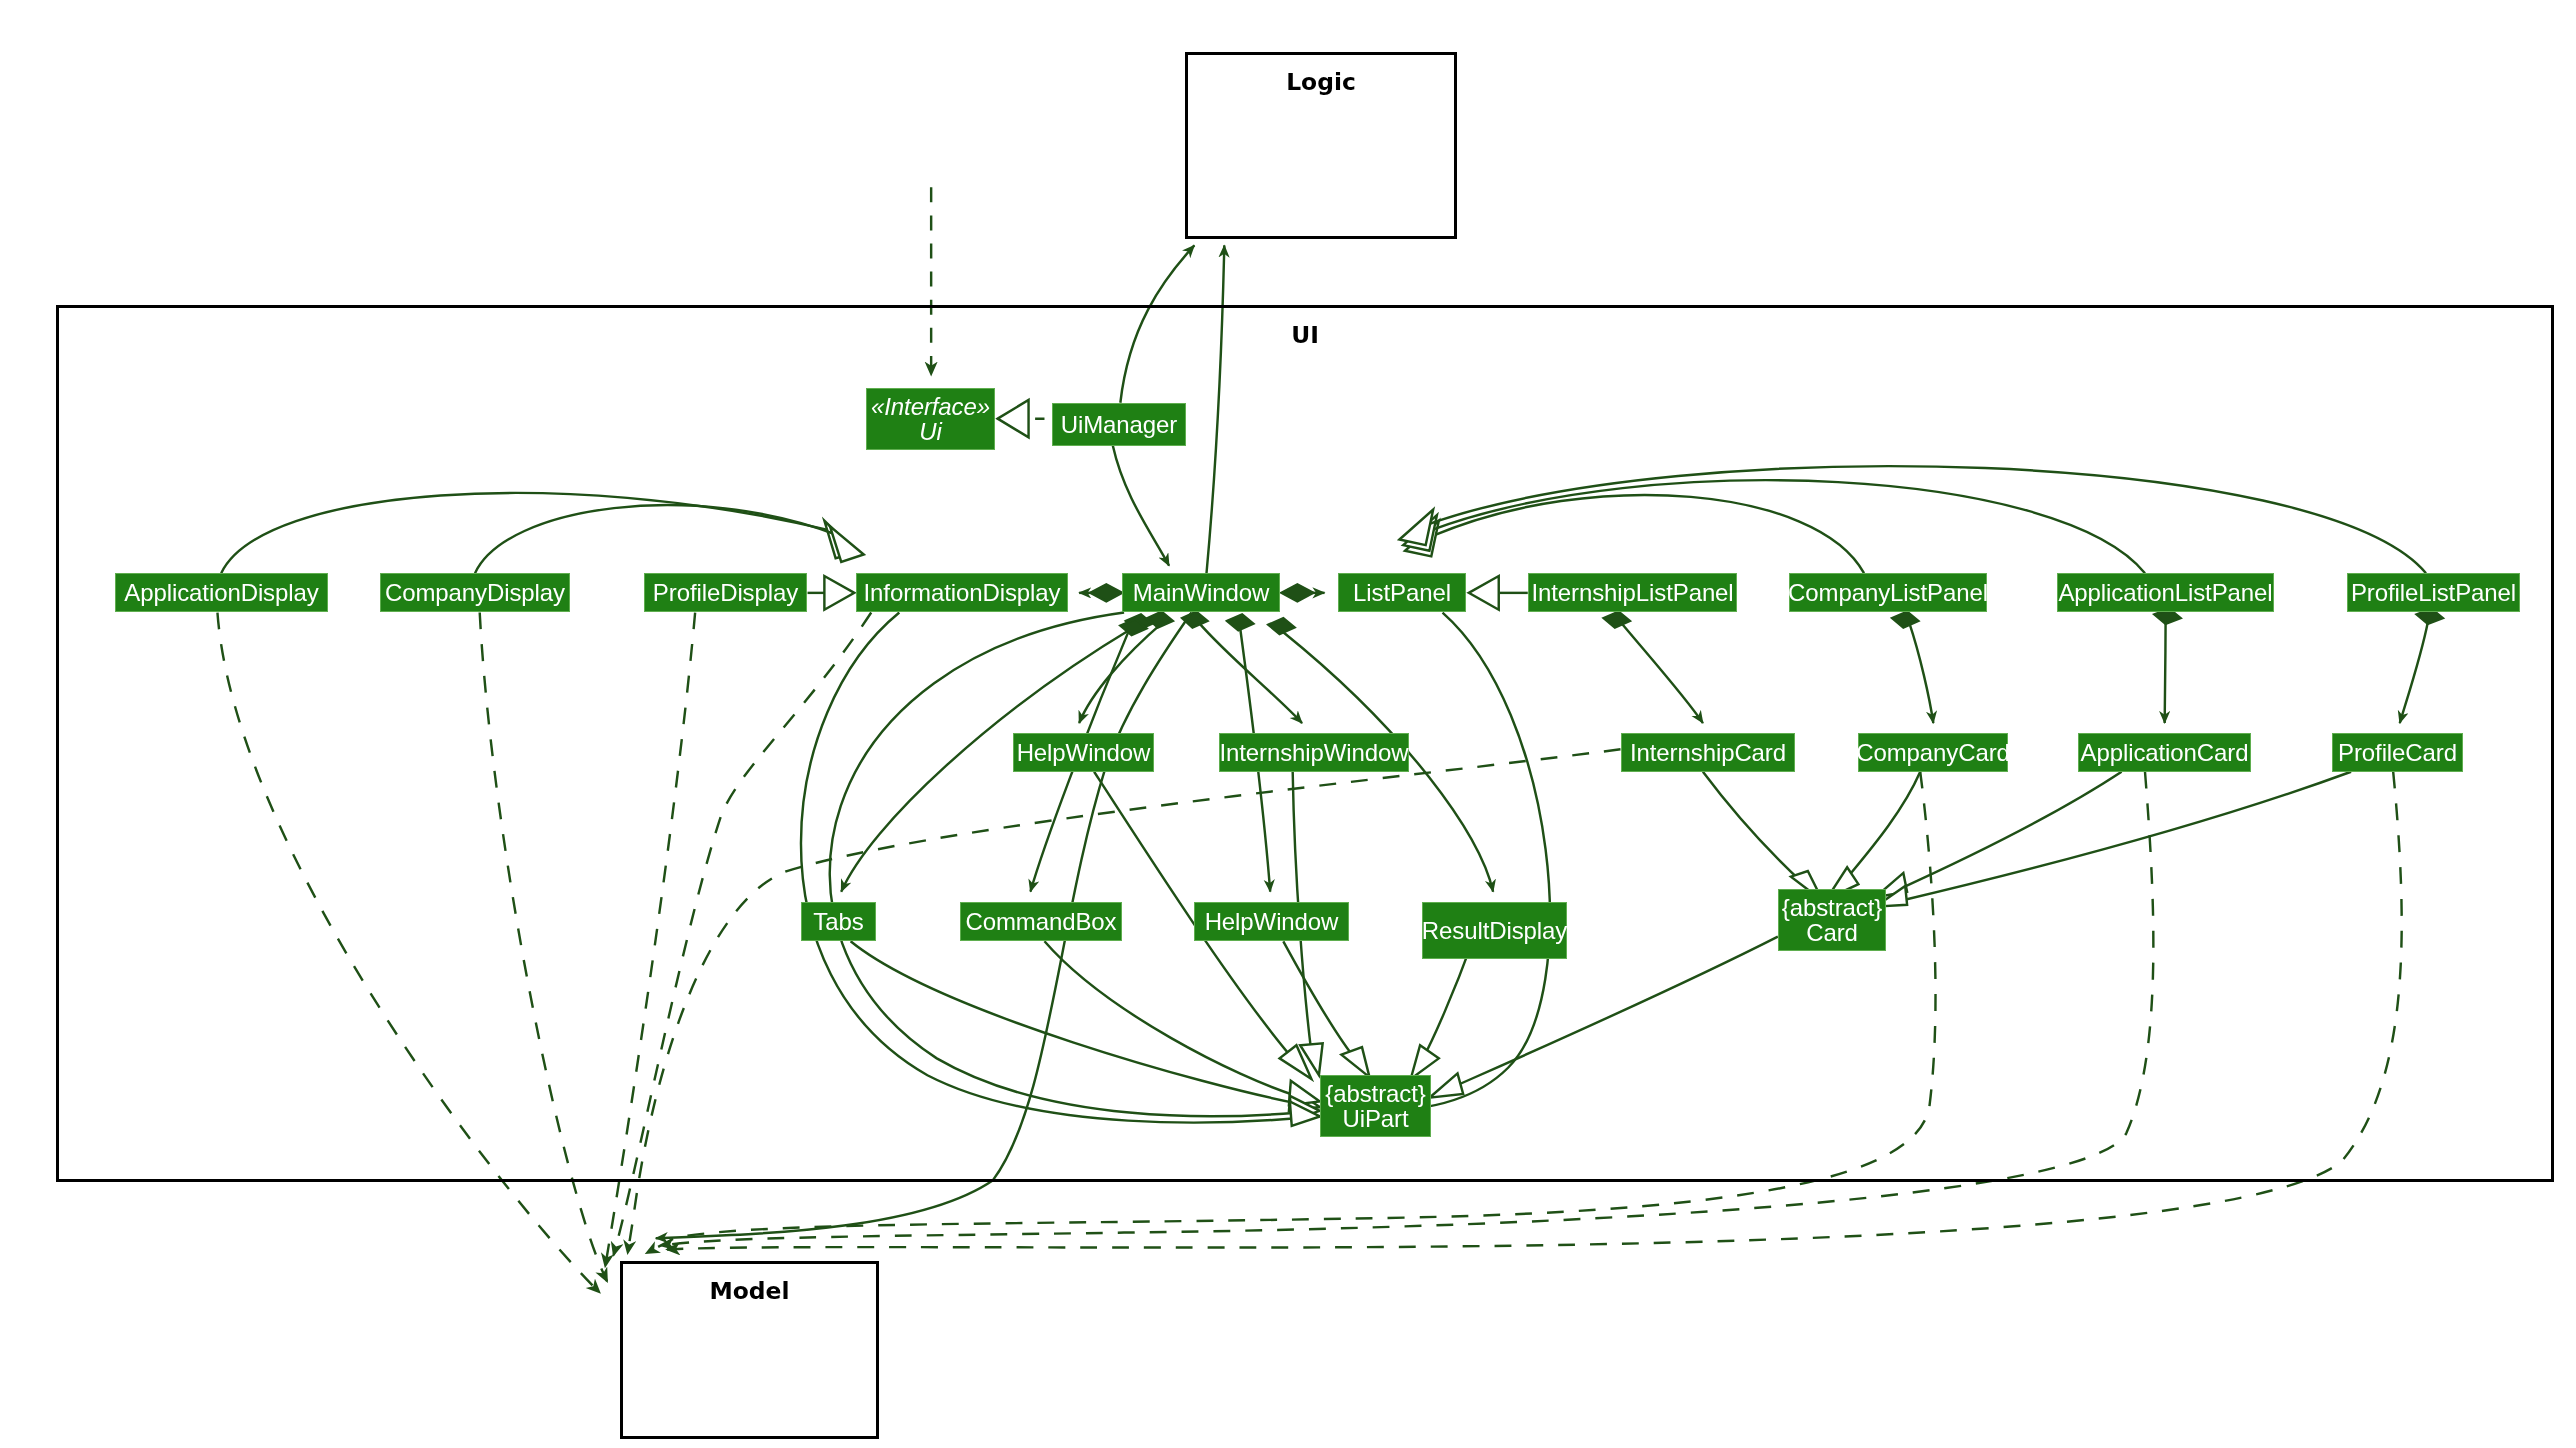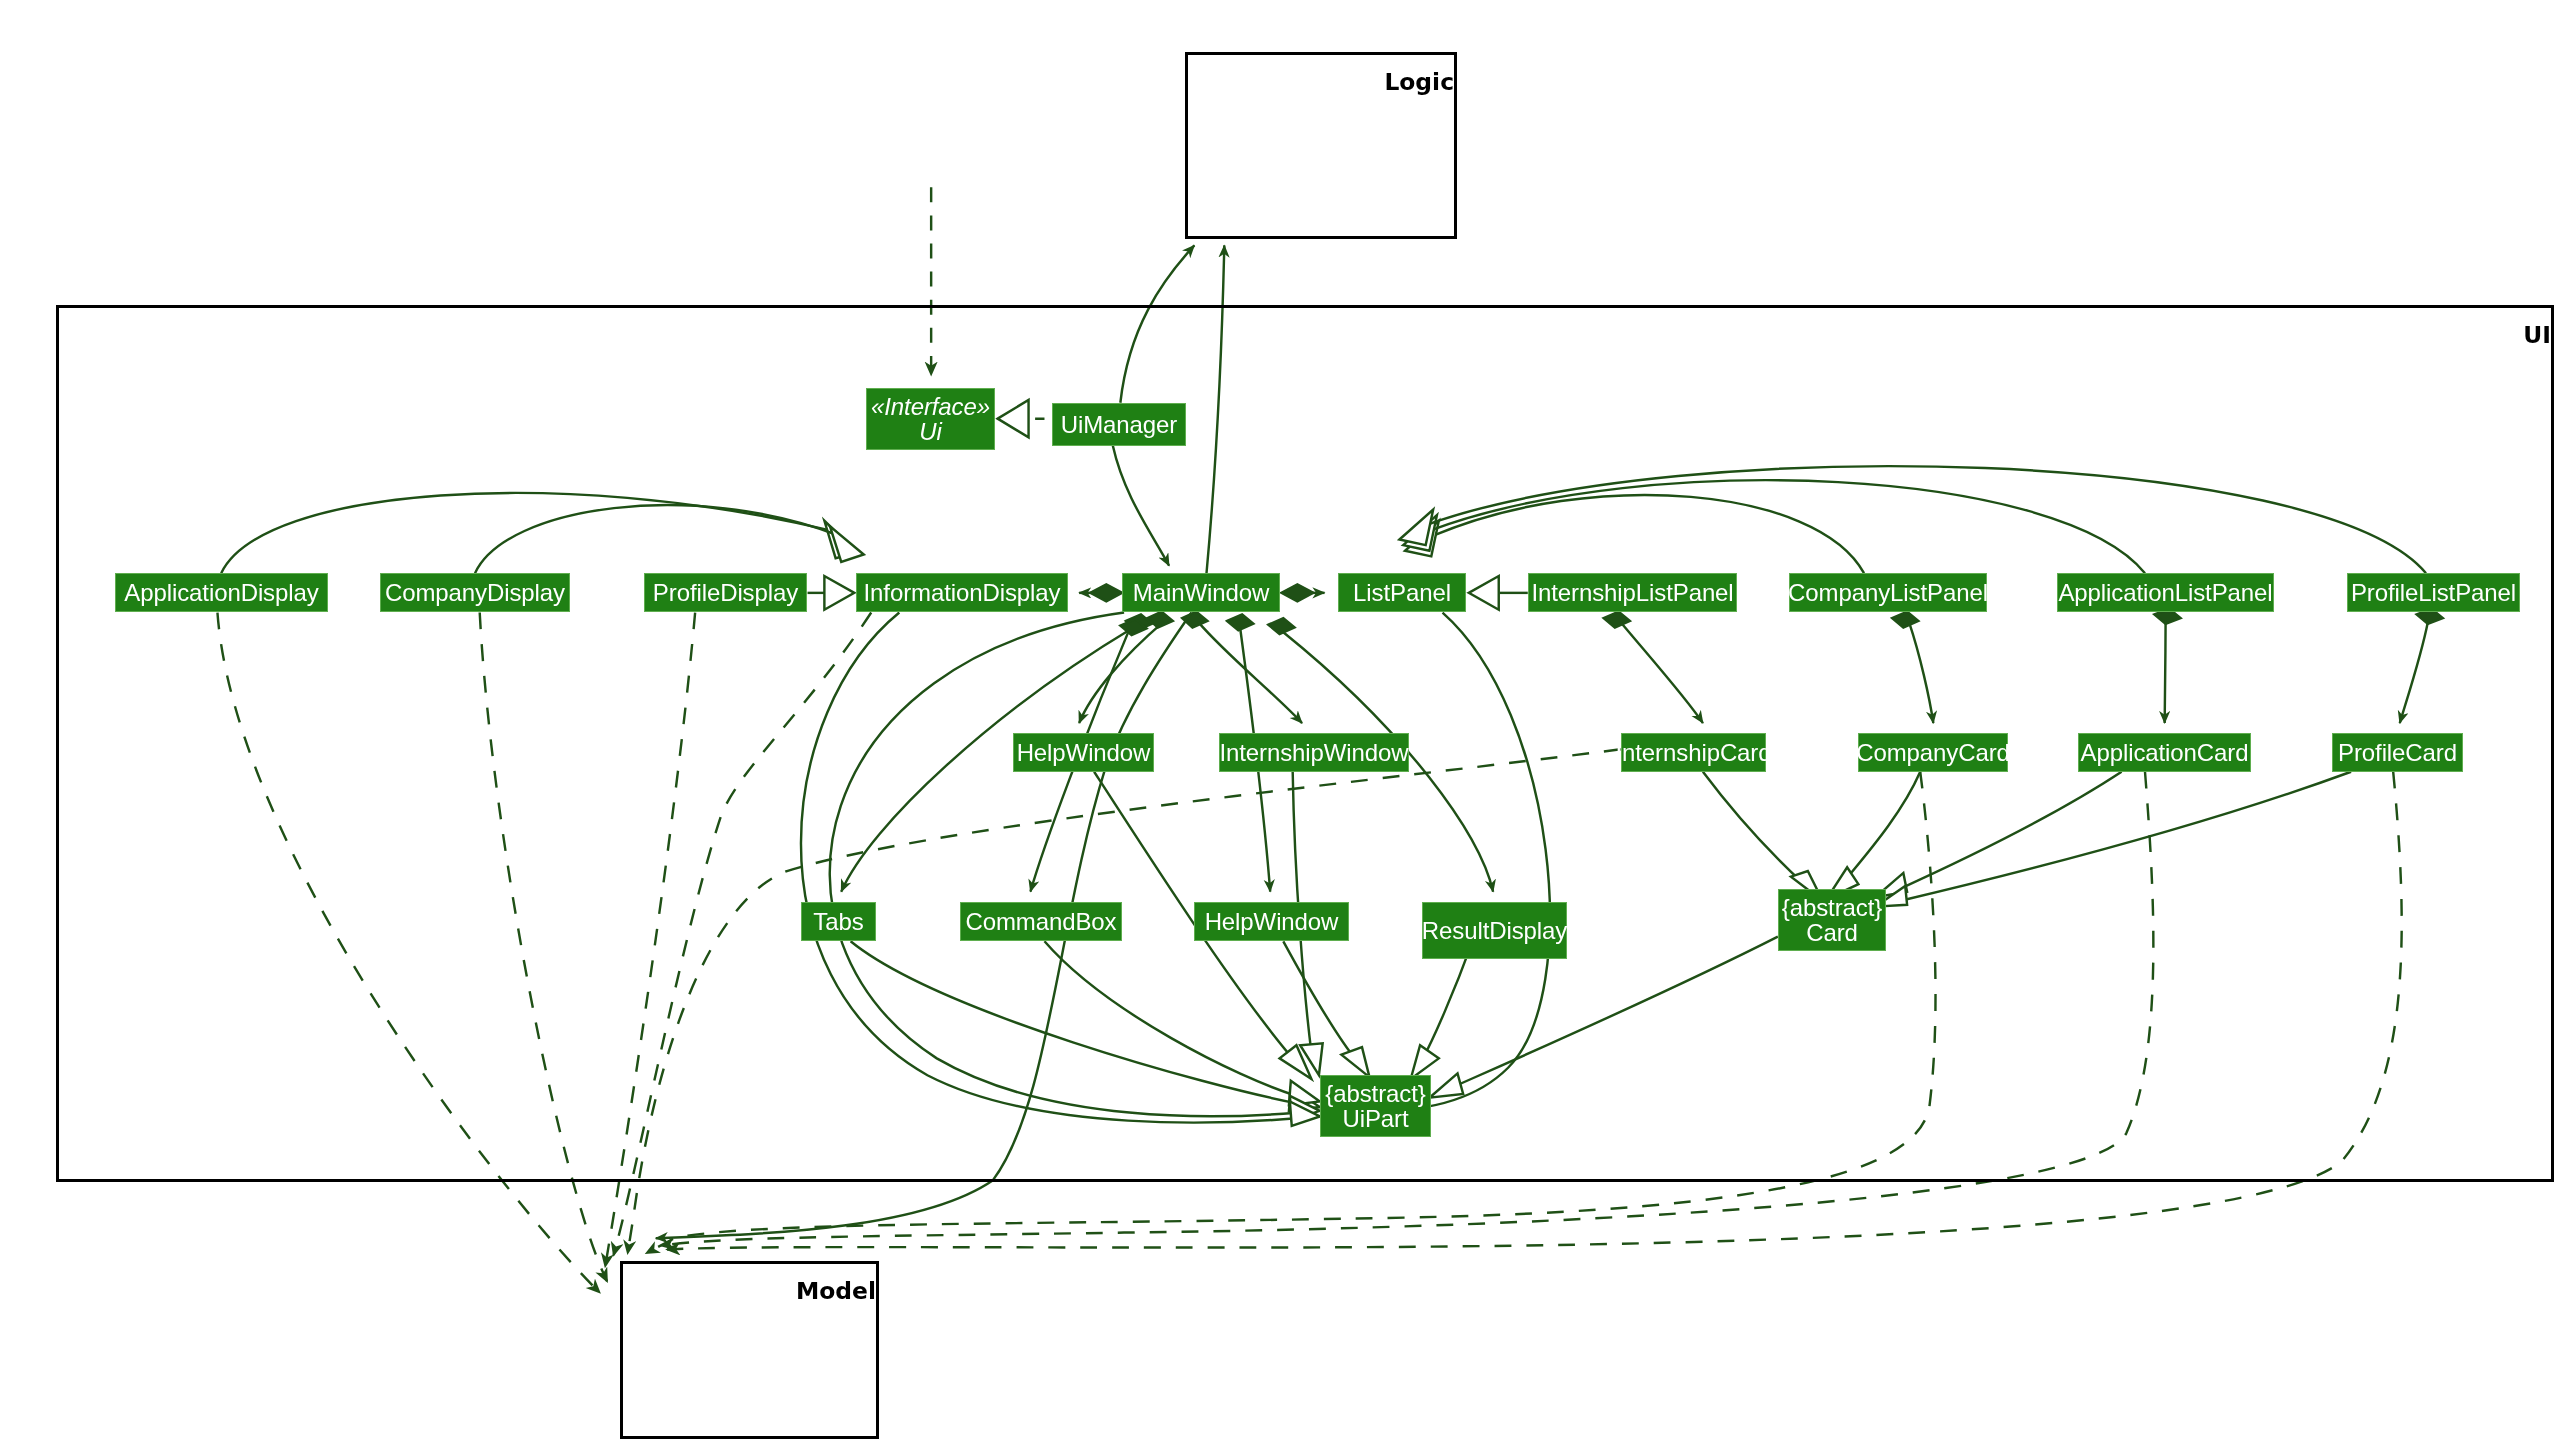--- a/index.html
+++ b/index.html
@@ -26,21 +26,21 @@
     position: absolute;
     border: 3.7px solid #000000;
     background: transparent;
     box-sizing: border-box;
   }
   .pkg-title {
     position: absolute;
     top: 13px;
     left: 0;
     width: 100%;
-    text-align: right;
+    text-align: center;
     font-weight: bold;
     font-size: 23.4px;
     color: #000000;
     font-family: "DejaVu Sans", sans-serif;
   }
   .node {
     position: absolute;
     background: #1f8014;
     border: 1.9px solid #5fae4f;
     color: #ffffff;
@@ -263,21 +263,21 @@
   </div>
 
   <div class="node" style="left:1013px; top:733px; width:141px; height:39px;">
     <span>HelpWindow</span>
   </div>
 
   <div class="node" style="left:1219px; top:733px; width:190px; height:39px;">
     <span>InternshipWindow</span>
   </div>
 
-  <div class="node" style="left:1621px; top:733px; width:145px; height:39px;">
+  <div class="node" style="left:1621px; top:733px; width:174px; height:39px;">
     <span>InternshipCard</span>
   </div>
 
   <div class="node" style="left:1858px; top:733px; width:150px; height:39px;">
     <span>CompanyCard</span>
   </div>
 
   <div class="node" style="left:2078px; top:733px; width:173px; height:39px;">
     <span>ApplicationCard</span>
   </div>

